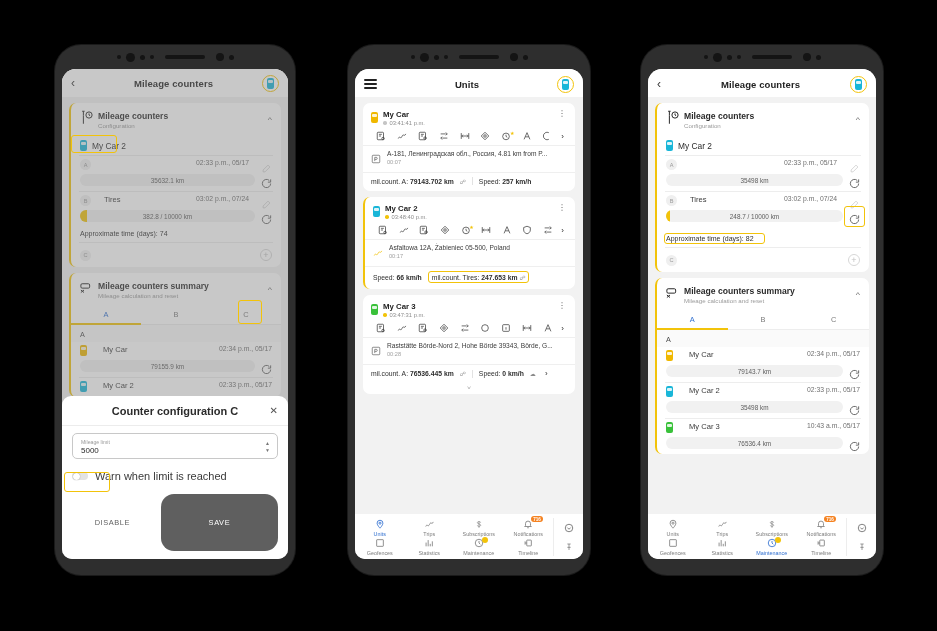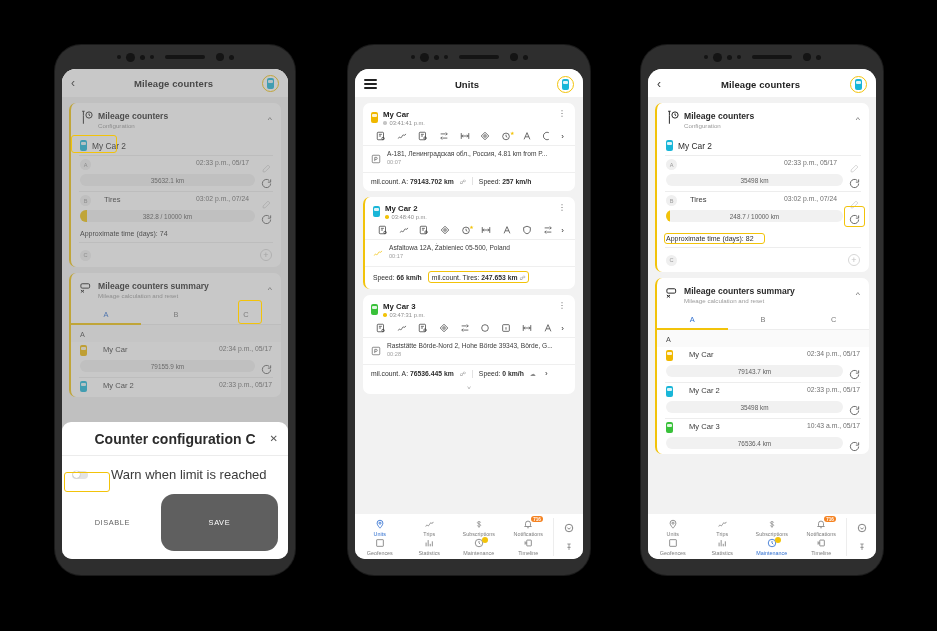--- a/index.html
+++ b/index.html
@@ -126,34 +126,34 @@
   .tab-underline { position: absolute; bottom: -1px; height: 2px; background: #f2c30a; }
   .group-label { font-size: 7.2px; color: #4a4a4a; padding: 5px 9px 3px 9px; background: #fafafa; }
 
   
   .scrim { position: absolute; inset: 0; z-index: 70; }
   .dialog {
     position: absolute; left: 0; right: 0; bottom: 0; background: #fff;
     border-radius: 9px 9px 0 0; z-index: 80; padding-bottom: 8px;
   }
   .dlg-head { display: flex; align-items: center; padding: 9px 10px 8px 10px; border-bottom: 1px solid #ececec; }
-  .dlg-title { flex: 1; text-align: center; font-size: 14px; font-weight: bold; color: #2b2b2b; }
+  .dlg-title { flex: 1; text-align: center; font-size: 11px; font-weight: bold; color: #2b2b2b; }
   .dlg-close { font-size: 10px; color: #555; width: 12px; text-align: right; line-height: 1; }
   .field {
     margin: 8px 10px 0 10px; border: 1px solid #c8c8c8; border-radius: 5px;
     padding: 5px 8px 5px 8px; position: relative; height: 26px;
   }
   .field .lbl { font-size: 5.2px; color: #9a9a9a; }
   .field .val { font-size: 8px; color: #2b2b2b; margin-top: 1px; }
   .stepper { position: absolute; right: 7px; top: 7px; display: flex; flex-direction: column; gap: 3px; color: #777; font-size: 5px; line-height: 4px; }
   .hl-box { position: absolute; border: 1.7px solid #f2c30a; border-radius: 3px; pointer-events: none; z-index: 95; }
   .toggle-row { display: flex; align-items: center; gap: 7px; margin: 11px 10px 0 10px; }
   .toggle { width: 16px; height: 8px; border-radius: 5px; background: #e3e3e3; position: relative; }
   .toggle .knob { position: absolute; left: 0.5px; top: 0.5px; width: 7px; height: 7px; border-radius: 50%; background: #fff; box-shadow: 0 0 1px rgba(0,0,0,.5); }
-  .toggle-lbl { font-size: 13px; color: #3a3a3a; margin-left: 16px; }
+  .toggle-lbl { font-size: 11px; color: #3a3a3a; }
   .dlg-actions { display: flex; align-items: center; gap: 8px; margin: 12px 10px 0 10px; }
   .btn-flat { flex: 1; text-align: center; font-size: 7.4px; color: #5f5f5f; letter-spacing: .6px; padding: 6px 0; }
   .btn-filled { flex: 1.45; text-align: center; font-size: 7.4px; color: #fff; background: #5f5f5f; border-radius: 13px; padding: 24px 0; letter-spacing: .6px; }
 
   
   .ucard { background: #fff; border-radius: 7px; margin: 6px 8px; overflow: hidden; position: relative; }
   .ucard.sel { border-left: 2.5px solid #f2c30a; }
   .uc-head { display: flex; align-items: flex-start; padding: 7px 8px 3px 8px; gap: 5px; }
   .uc-name { font-size: 7.8px; font-weight: bold; color: #232323; }
   .uc-time { font-size: 5.8px; color: #8d8d8d; display: flex; align-items: center; gap: 3px; margin-top: 1px; }
@@ -355,20 +355,28 @@
 
       <div class="hl-box" style="left:176px; top:231px; width:24px; height:24px;"></div>
 
       <div class="scrim"></div>
       <div class="dialog">
         <div class="dlg-head">
           <div style="width:12px"></div>
           <div class="dlg-title">Counter configuration C</div>
           <div class="dlg-close">✕</div>
         </div>
+        <div class="field" style="margin-top:7px;">
+          <div class="lbl">Mileage limit</div>
+          <div class="val">5000</div>
+          <div class="stepper">
+              <span>▲</span>
+              <span>▼</span>
+            </div>
+        </div>
         <div class="toggle-row">
           <div class="toggle">
               <div class="knob"></div>
             </div>
           <div class="toggle-lbl">Warn when limit is reached</div>
         </div>
         <div class="dlg-actions">
           <div class="btn-flat">DISABLE</div>
           <div class="btn-filled">SAVE</div>
         </div>

